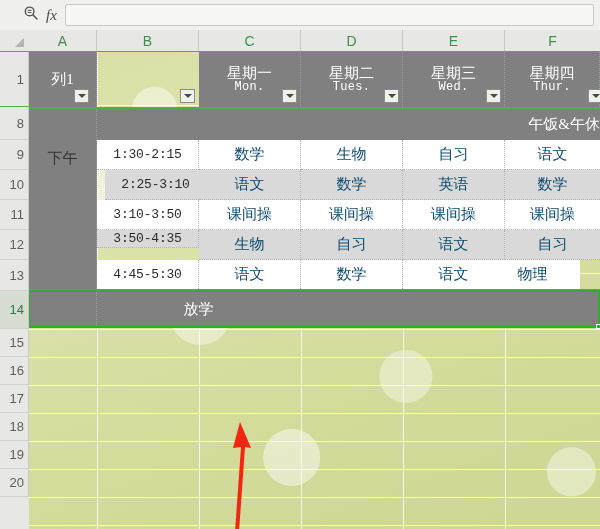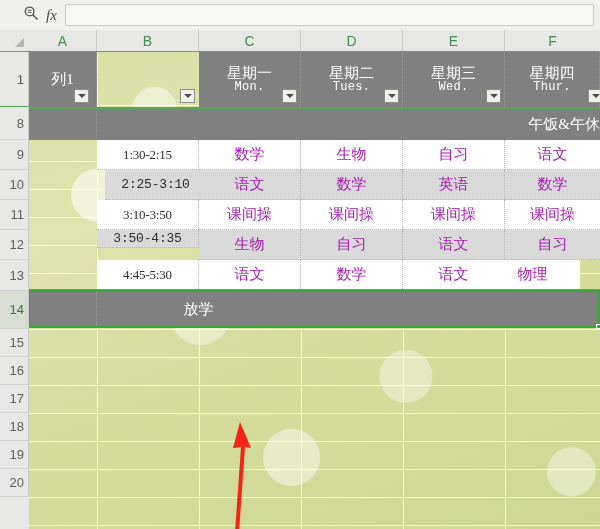--- a/index.html
+++ b/index.html
@@ -202,39 +202,39 @@
 
   
   .cell {
     position: absolute;
     box-sizing: border-box;
     display: flex;
     align-items: center;
     justify-content: center;
     font-family: "Liberation Serif", "DejaVu Serif", serif;
     font-size: 15px;
-    color: #a21caf;
+    color: #0c4a6e;
     overflow: hidden;
     white-space: nowrap;
   }
   .cell.hdr {
     background: #808080;
     color: #ffffff;
     flex-direction: column;
     justify-content: center;
     line-height: 1.08;
     border-right: 1px dotted #9d9d9d;
   }
   .cell.hdr .cn { font-size: 15px; }
   .cell.hdr .en {
     font-family: Liberation Mono, monospace;
     font-size: 12px;
     letter-spacing: .3px;
   }
-  .cell.band-white { background: #ffffff; font-family: Liberation Serif, serif; }
+  .cell.band-white { background: #ffffff; }
   .cell.band-gray  { background: #d9d9d9; }
   .cell.dark {
     background: #808080;
     color: #ffffff;
   }
   .cell.darktext { color: #333333; }
   .cell.vsep { border-right: 1px dotted #b4b4b4; }
   .cell.hsep { border-bottom: 1px dotted #b4b4b4; }
   .cell.left { justify-content: flex-end; padding-left: 12px; }
 
@@ -372,20 +372,23 @@
       <div class="filter-btn" style="left:457px;top:37px"></div>
       <div class="filter-btn" style="left:559px;top:37px"></div>
 
       <div class="green-rule" style="top:55px"></div>
 
       <div class="cell dark" style="left:0;top:57px;width:68px;height:31px;border-right:1px dotted #9d9d9d"></div>
       <div class="cell dark left" style="left:68px;top:57px;width:503px;height:31px">
         <span>午饭&amp;午休</span>
       </div>
 
+      <div class="cell dark darktext" style="left:0;top:88px;width:68px;height:149px;align-items:flex-start;padding-top:9px;border-right:1px dotted #9d9d9d">
+        <span>下午</span>
+      </div>
 
       <div class="cell band-white vsep hsep timecell" style="left:68px;top:88px;width:102px;height:30px">1:30-2:15</div>
       <div class="cell band-white vsep hsep" style="left:170px;top:88px;width:102px;height:30px">数学</div>
       <div class="cell band-white vsep hsep" style="left:272px;top:88px;width:102px;height:30px">生物</div>
       <div class="cell band-white vsep hsep" style="left:374px;top:88px;width:102px;height:30px">自习</div>
       <div class="cell band-white hsep" style="left:476px;top:88px;width:95px;height:30px">语文</div>
 
       <div class="cell band-gray vsep hsep timecell" style="left:76px;top:118px;width:102px;height:30px">2:25-3:10</div>
       <div class="cell band-gray vsep hsep" style="left:170px;top:118px;width:102px;height:30px">语文</div>
       <div class="cell band-gray vsep hsep" style="left:272px;top:118px;width:102px;height:30px">数学</div>

